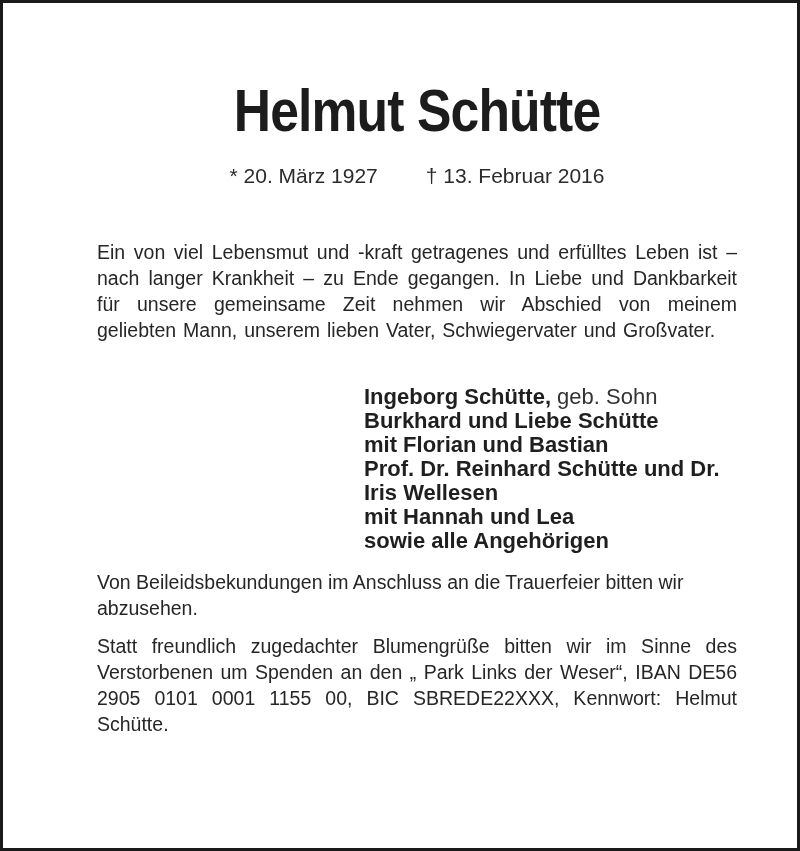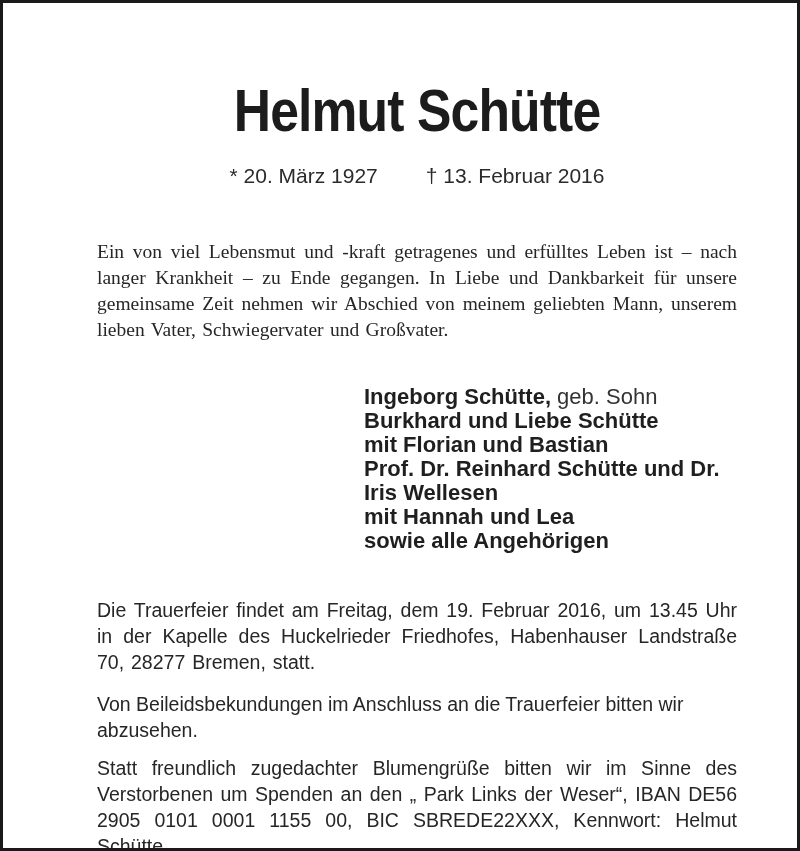--- a/index.html
+++ b/index.html
@@ -53,21 +53,21 @@
     margin:0;
     font-size:19.5px;
     line-height:26px;
     color:var(--text-color);
   }
   .justify{
     text-align:justify;
     text-align-last:left;
     word-spacing:1.5px;
   }
-  .intro{margin-top:50px;font-family:Liberation Serif, serif;}
+  .intro{margin-top:50px;}
   .mourners{
     margin-top:42px;
     margin-left:267px;
     font-size:22px;
     line-height:24px;
   }
   .mourner-line .m-name{font-weight:700;color:#1f1f1f;}
   .mourner-line .m-suffix{font-weight:400;color:#333;}
   .funeral{margin-top:44px;}
   .condolence{margin-top:16px;}
@@ -91,19 +91,18 @@
 
   <div class="mourners">
     <div class="mourner-line"><span class="m-name">Ingeborg Schütte,</span><span class="m-suffix"> geb. Sohn</span></div>
     <div class="mourner-line"><span class="m-name">Burkhard und Liebe Schütte</span><span class="m-suffix"></span></div>
     <div class="mourner-line"><span class="m-name">mit Florian und Bastian</span><span class="m-suffix"></span></div>
     <div class="mourner-line"><span class="m-name">Prof. Dr. Reinhard Schütte und Dr. Iris Wellesen</span><span class="m-suffix"></span></div>
     <div class="mourner-line"><span class="m-name">mit Hannah und Lea</span><span class="m-suffix"></span></div>
     <div class="mourner-line"><span class="m-name">sowie alle Angehörigen</span><span class="m-suffix"></span></div>
   </div>
 
-  <p class="para justify funeral">Die Trauerfeier findet am Freitag, dem 19. Februar 2016, um 13.45 Uhr in der Kapelle des Huckelrieder Friedhofes, Habenhauser Landstraße 70, 28277 Bremen, statt.</p>
 
   <p class="para condolence">Von Beileidsbekundungen im Anschluss an die Trauerfeier bitten wir abzusehen.</p>
 
   <p class="para justify donation">Statt freundlich zugedachter Blumengrüße bitten wir im Sinne des Verstorbenen um Spenden an den „ Park Links der Weser“, IBAN DE56 2905 0101 0001 1155 00, BIC SBREDE22XXX, Kennwort: Helmut Schütte.</p>
 
 </div>
 
 </body></html>

